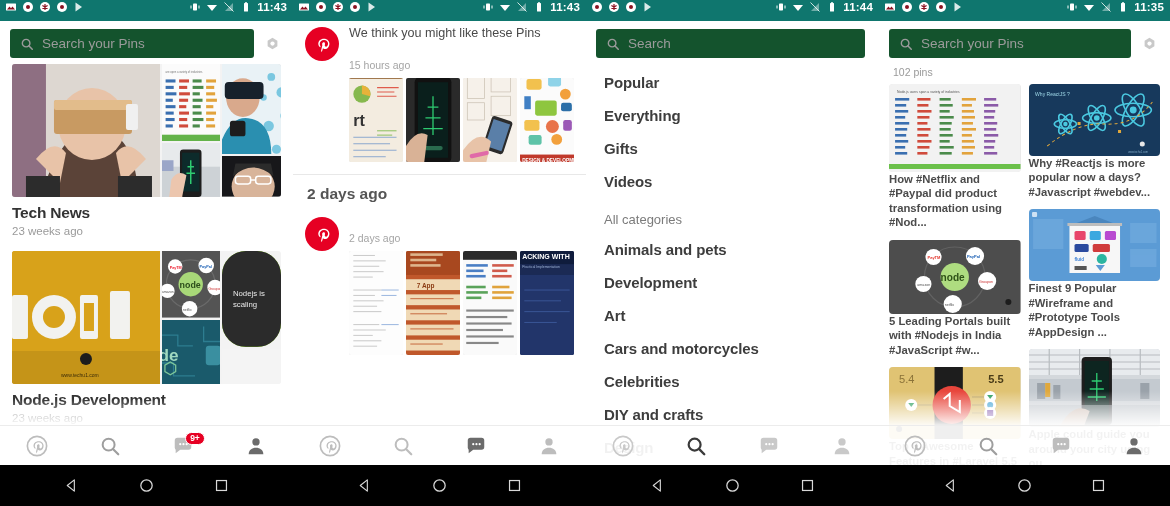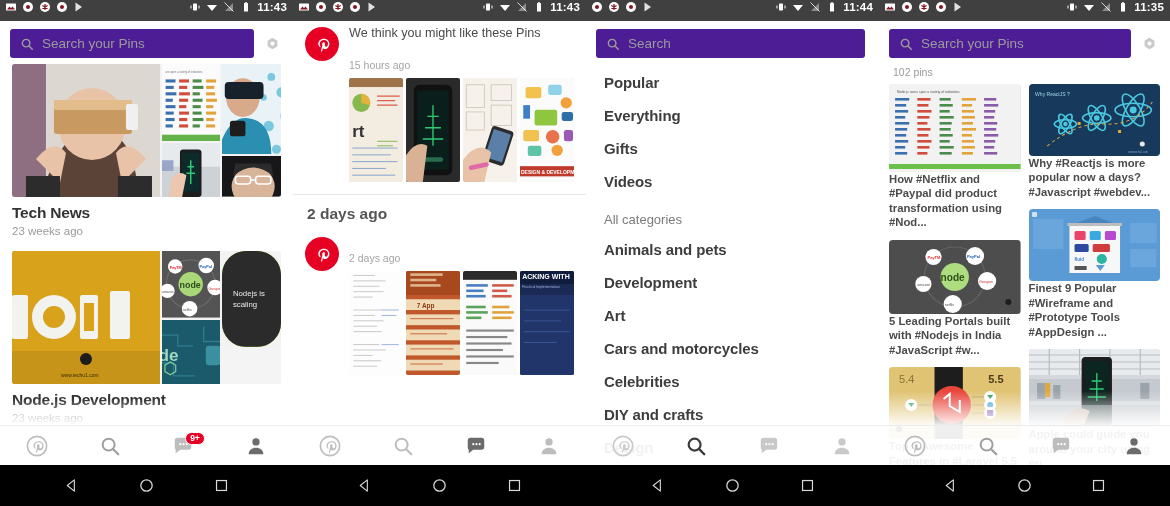--- a/index.html
+++ b/index.html
@@ -15,21 +15,21 @@
     display: flex; flex-direction: column;
     background: #000;
     position: relative;
     overflow: hidden;
   }
   .phone.last { width: 291px; }
 
   
   .statusbar {
     height: 21px; flex: 0 0 21px;
-    background: #404040;
+    background: #0f766e;
     display: flex; align-items: center;
     padding: 0 6px 8px 5px;
     color: #fff;
   }
   .sb-left { display: flex; align-items: center; gap: 5px; }
   .sb-right { margin-left: auto; display: flex; align-items: center; gap: 5px; }
   .sb-ico { width: 12px; height: 12px; display: block; }
   .sb-time { font-size: 11.5px; font-weight: bold; letter-spacing: .2px; color:#fff; }
 
   
@@ -42,21 +42,21 @@
 
   
   .searchbar-wrap {
     display: flex; align-items: center;
     padding: 8px 8px 6px 10px;
     background: #fff;
   }
   .searchbox {
     flex: 1 1 auto;
     height: 29px;
-    background: #4c1d95;
+    background: #14532d;
     border-radius: 3px;
     display: flex; align-items: center;
     padding: 0 10px;
     gap: 8px;
   }
   .mag {
     width: 14px; height: 14px; flex: 0 0 14px;
     display: block;
   }
   .search-text { font-size: 13.5px; color: #9b9b9b; }
@@ -86,21 +86,21 @@
   .notif-row { display: flex; padding: 4px 12px 6px 12px; gap: 10px; }
   .pavatar {
     width: 34px; height: 34px; flex: 0 0 34px; border-radius: 50%;
     background: #e60023; display: flex; align-items: center; justify-content: center;
     margin-top: 2px;
   }
   .pavatar svg { width: 22px; height: 22px; }
   .notif-body { flex: 1 1 auto; min-width: 0; }
   .notif-text { font-size: 12.6px; color: #4a4a4a; line-height: 1.35; }
   .notif-time { font-size: 10.5px; color: #a5a5a5; margin-top: 17px; }
-  .notif-thumbs { display: flex; gap: 3px; margin-top: 7px; height: 104px; }
+  .notif-thumbs { display: flex; gap: 3px; margin-top: 7px; height: 84px; }
   .notif-thumbs .cell { flex: 1 1 0; border-radius: 2px; }
   .divider { height: 1px; background: #e8e8e8; margin: 6px 0 0 0; }
 
   
   .cat-list { padding: 2px 0 0 0; }
   .cat-item {
     font-size: 15px; font-weight: bold; color: #3d3d3d;
     padding: 8px 16px 8px 18px;
     letter-spacing: -.1px;
   }

